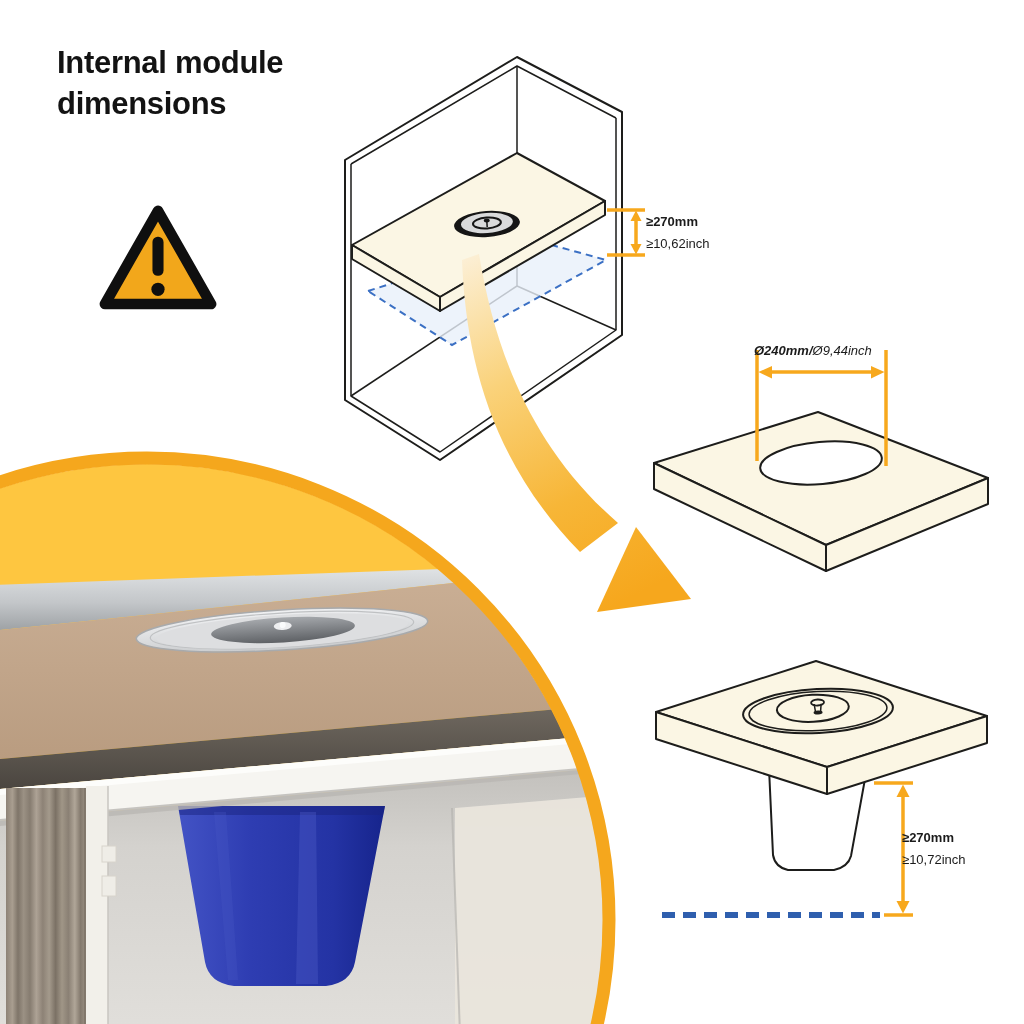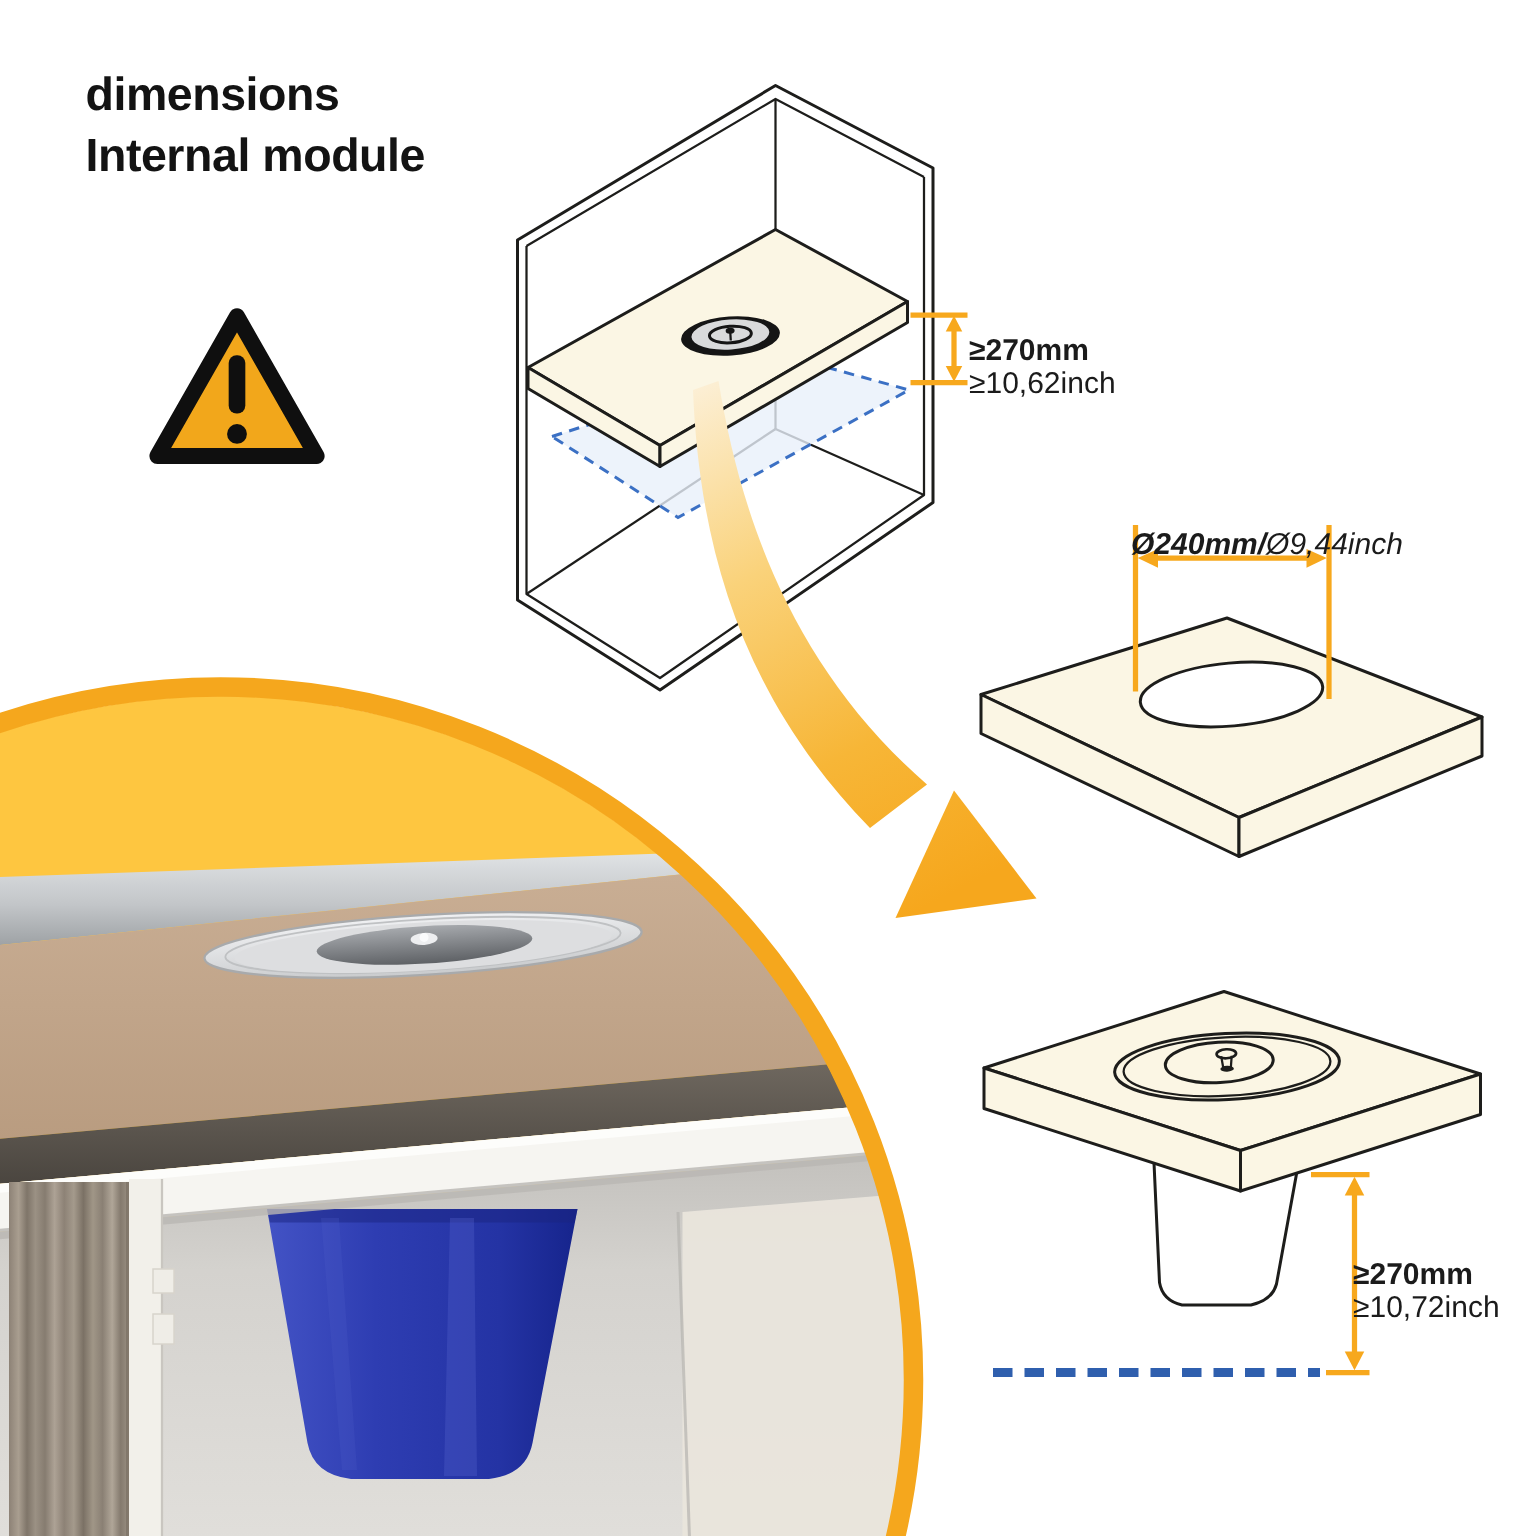--- a/index.html
+++ b/index.html
@@ -8,21 +8,21 @@
     --photo_ring_orange:#F5A71D; --photo_wall_yellow:#FEC640;
     --bin_blue:#2B3AAE; --text:#1B1B1B;
   }
   html,body{margin:0;padding:0;background:#ffffff;}
   .canvas{position:relative;width:1024px;height:1024px;background:#fff;overflow:hidden;
           font-family:"Liberation Sans",sans-serif;}
   #scene{position:absolute;left:0;top:0;}
   .title{position:absolute;left:57px;top:42px;font-size:31px;font-weight:800;
          color:#131313;line-height:41px;letter-spacing:-0.3px;}
   .warn{position:absolute;left:99px;top:203px;width:118px;height:110px;}
-  .label{position:absolute;color:var(--text);font-size:20px;line-height:22px;white-space:nowrap;margin-top:12px;}
+  .label{position:absolute;color:var(--text);font-size:13px;line-height:22px;white-space:nowrap;}
   .metric{font-weight:700;}
   
   .ink{stroke:var(--outline);stroke-width:2;fill:none;stroke-linejoin:round;stroke-linecap:round;}
   .ink-thin{stroke:var(--outline);stroke-width:1.5;fill:none;stroke-linejoin:round;}
   .cream{fill:var(--panel_cream);stroke:var(--outline);stroke-width:2;stroke-linejoin:round;}
   .dashpanel{fill:#E9F0FA;fill-opacity:.8;stroke:var(--dashed_panel_blue);stroke-width:2;stroke-dasharray:7 5;}
   .dim{stroke:var(--accent);stroke-width:3.5;fill:none;}
   .dimhead{fill:var(--accent);}
   .bluedash{stroke:var(--floor_line_blue);stroke-width:6;stroke-dasharray:13 8;fill:none;}
 </style>
@@ -201,22 +201,22 @@
           <path d="M108,786 L108,1038" stroke="#C9C6C0" stroke-width="1.5" fill="none"></path>
           <rect x="102" y="846" width="14" height="16" fill="#EFEDE7" stroke="#D8D4CC" stroke-width="1"></rect>
           <rect x="102" y="876" width="14" height="20" fill="#EFEDE7" stroke="#D8D4CC" stroke-width="1"></rect>
         </g>
       </g>
       <circle cx="147" cy="920" r="462" fill="none" stroke="var(--photo_ring_orange)" stroke-width="13"></circle>
     </g>
   </svg>
 
   <div class="title">
+    <div>Internal module</div>
     <div>dimensions</div>
-    <div>Internal module</div>
   </div>
 
   <svg class="warn" viewBox="0 0 100 92">
     <polygon points="50,6 95,85 5,85" fill="#F2A71B" stroke="#0F0F0F" stroke-width="9" stroke-linejoin="round"></polygon>
     <rect x="45.3" y="28" width="9.4" height="33" rx="4.5" fill="#0F0F0F"></rect>
     <circle cx="50" cy="72.5" r="5.6" fill="#0F0F0F"></circle>
   </svg>
 
   <div class="label" style="left:646px;top:211px;">
     <div class="metric">≥270mm</div>

